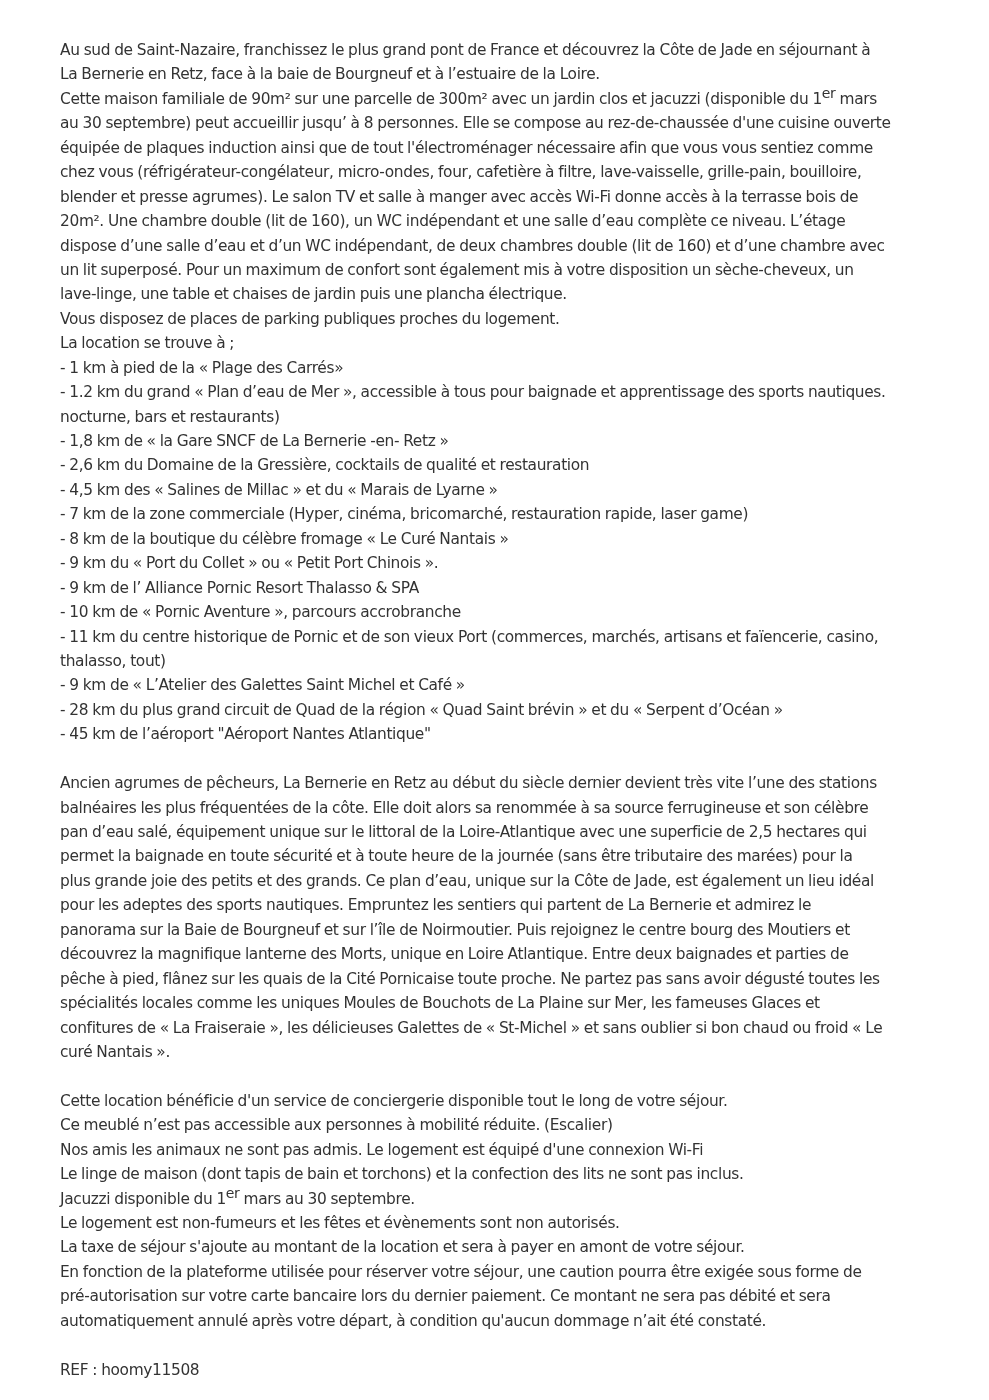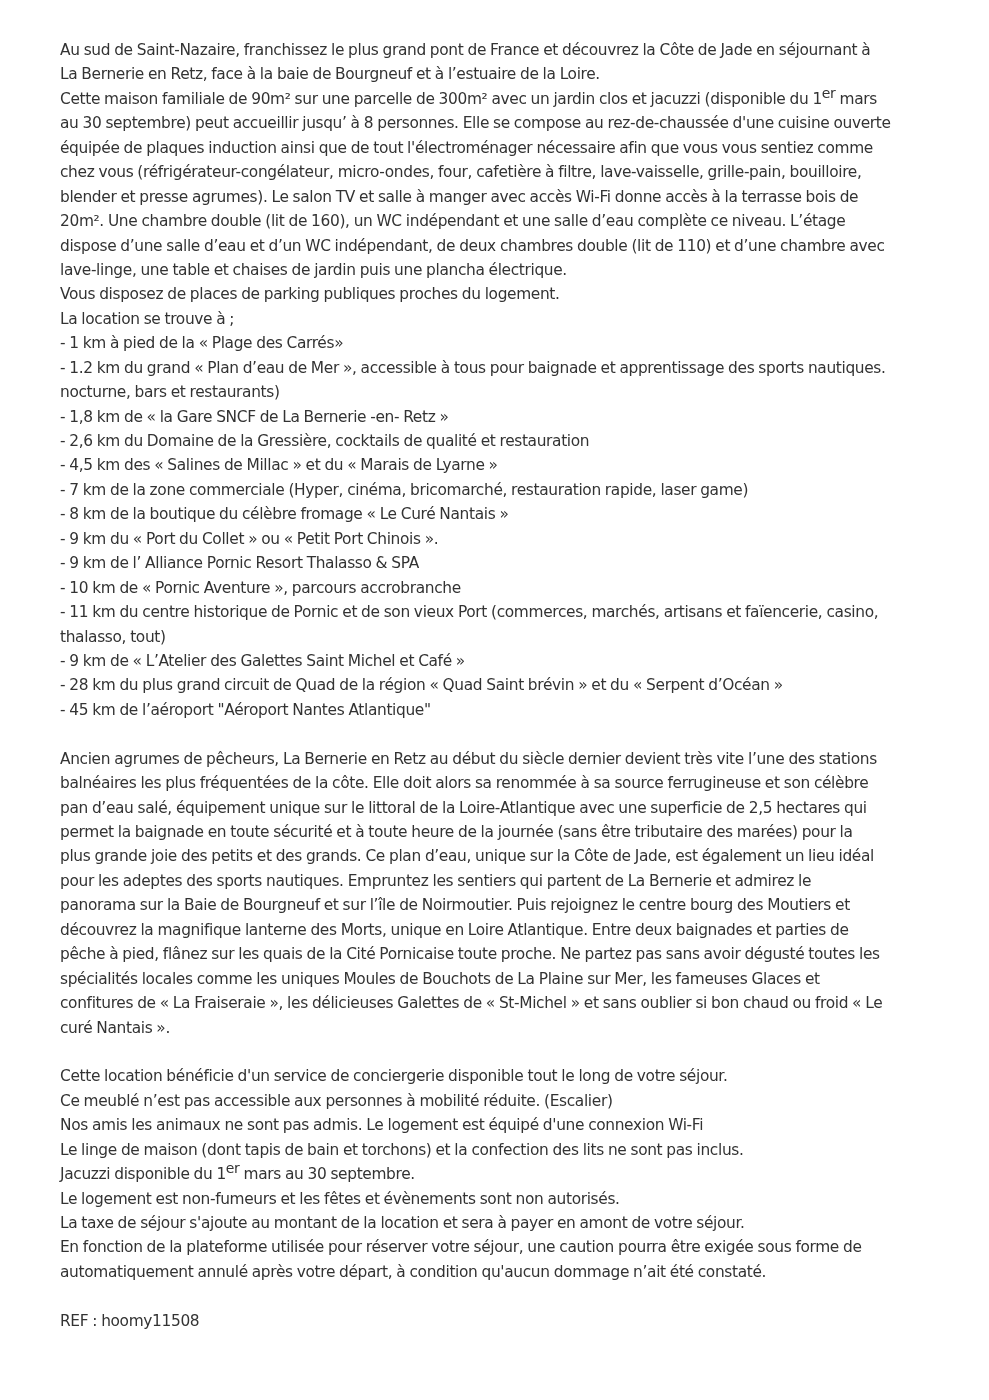--- a/index.html
+++ b/index.html
@@ -24,21 +24,22 @@
     <span class="line">La Bernerie en Retz, face à la baie de Bourgneuf et à l’estuaire de la Loire.</span>
   </div>
 
   <div>
     <span class="line"><span>Cette maison familiale de 90m² sur une parcelle de 300m² avec un jardin clos et jacuzzi (disponible du 1</span><sup>er</sup><span> mars</span></span>
     <span class="line">au 30 septembre) peut accueillir jusqu’ à 8 personnes. Elle se compose au rez-de-chaussée d'une cuisine ouverte</span>
     <span class="line">équipée de plaques induction ainsi que de tout l'électroménager nécessaire afin que vous vous sentiez comme</span>
     <span class="line">chez vous (réfrigérateur-congélateur, micro-ondes, four, cafetière à filtre, lave-vaisselle, grille-pain, bouilloire,</span>
     <span class="line">blender et presse agrumes). Le salon TV et salle à manger avec accès Wi-Fi donne accès à la terrasse bois de</span>
     <span class="line">20m². Une chambre double (lit de 160), un WC indépendant et une salle d’eau complète ce niveau. L’étage</span>
-    <span class="line">dispose d’une salle d’eau et d’un WC indépendant, de deux chambres double (lit de 110) et d’une chambre avec</span>
+    <span class="line">dispose d’une salle d’eau et d’un WC indépendant, de deux chambres double (lit de 160) et d’une chambre avec</span>
+    <span class="line">un lit superposé. Pour un maximum de confort sont également mis à votre disposition un sèche-cheveux, un</span>
     <span class="line">lave-linge, une table et chaises de jardin puis une plancha électrique.</span>
   </div>
 
   <span class="line">Vous disposez de places de parking publiques proches du logement.</span>
   <span class="line">La location se trouve à ;</span>
 
   <div>
     <span class="line">- 1 km à pied de la « Plage des Carrés»</span>
     <span class="line">- 1.2 km du grand « Plan d’eau de Mer », accessible à tous pour baignade et apprentissage des sports nautiques.</span>
     <span class="line">nocturne, bars et restaurants)</span>
@@ -78,19 +79,20 @@
 
   <div>
     <span class="line">Cette location bénéficie d'un service de conciergerie disponible tout le long de votre séjour.</span>
     <span class="line">Ce meublé n’est pas accessible aux personnes à mobilité réduite. (Escalier)</span>
     <span class="line">Nos amis les animaux ne sont pas admis. Le logement est équipé d'une connexion Wi-Fi</span>
     <span class="line">Le linge de maison (dont tapis de bain et torchons) et la confection des lits ne sont pas inclus.</span>
     <span class="line"><span>Jacuzzi disponible du 1</span><sup>er</sup><span> mars au 30 septembre.</span></span>
     <span class="line">Le logement est non-fumeurs et les fêtes et évènements sont non autorisés.</span>
     <span class="line">La taxe de séjour s'ajoute au montant de la location et sera à payer en amont de votre séjour.</span>
     <span class="line">En fonction de la plateforme utilisée pour réserver votre séjour, une caution pourra être exigée sous forme de</span>
+    <span class="line">pré-autorisation sur votre carte bancaire lors du dernier paiement. Ce montant ne sera pas débité et sera</span>
     <span class="line">automatiquement annulé après votre départ, à condition qu'aucun dommage n’ait été constaté.</span>
   </div>
 
   <span class="blank"></span>
 
   <span class="line">REF : hoomy11508</span>
 </div>
 
 </body></html>

